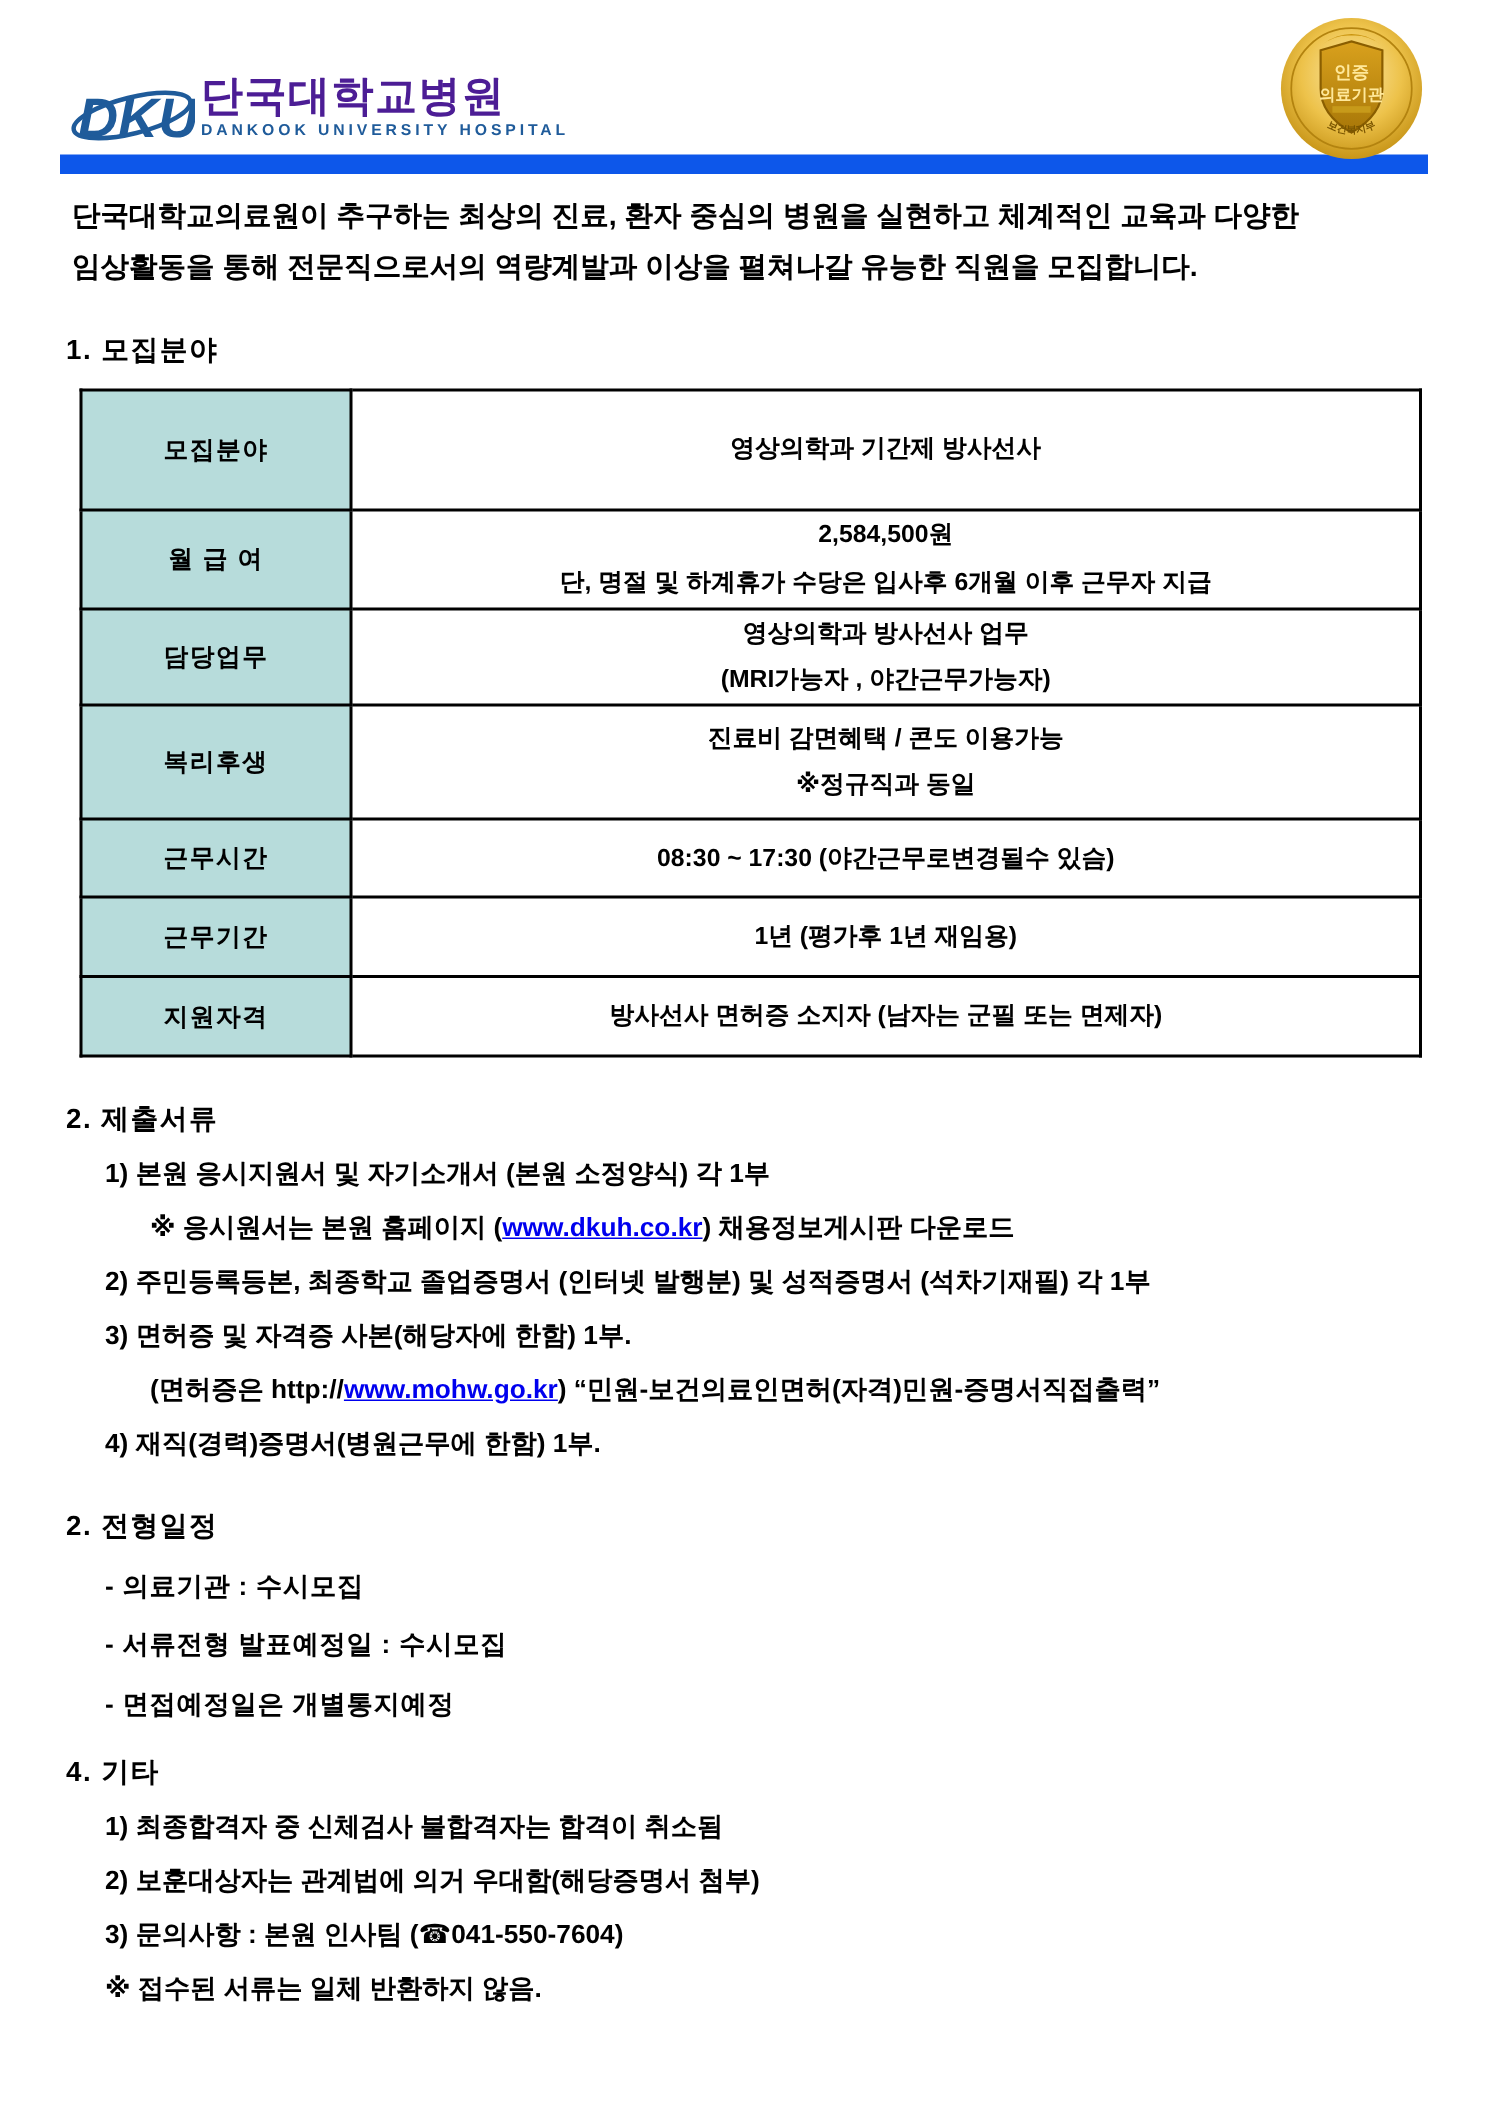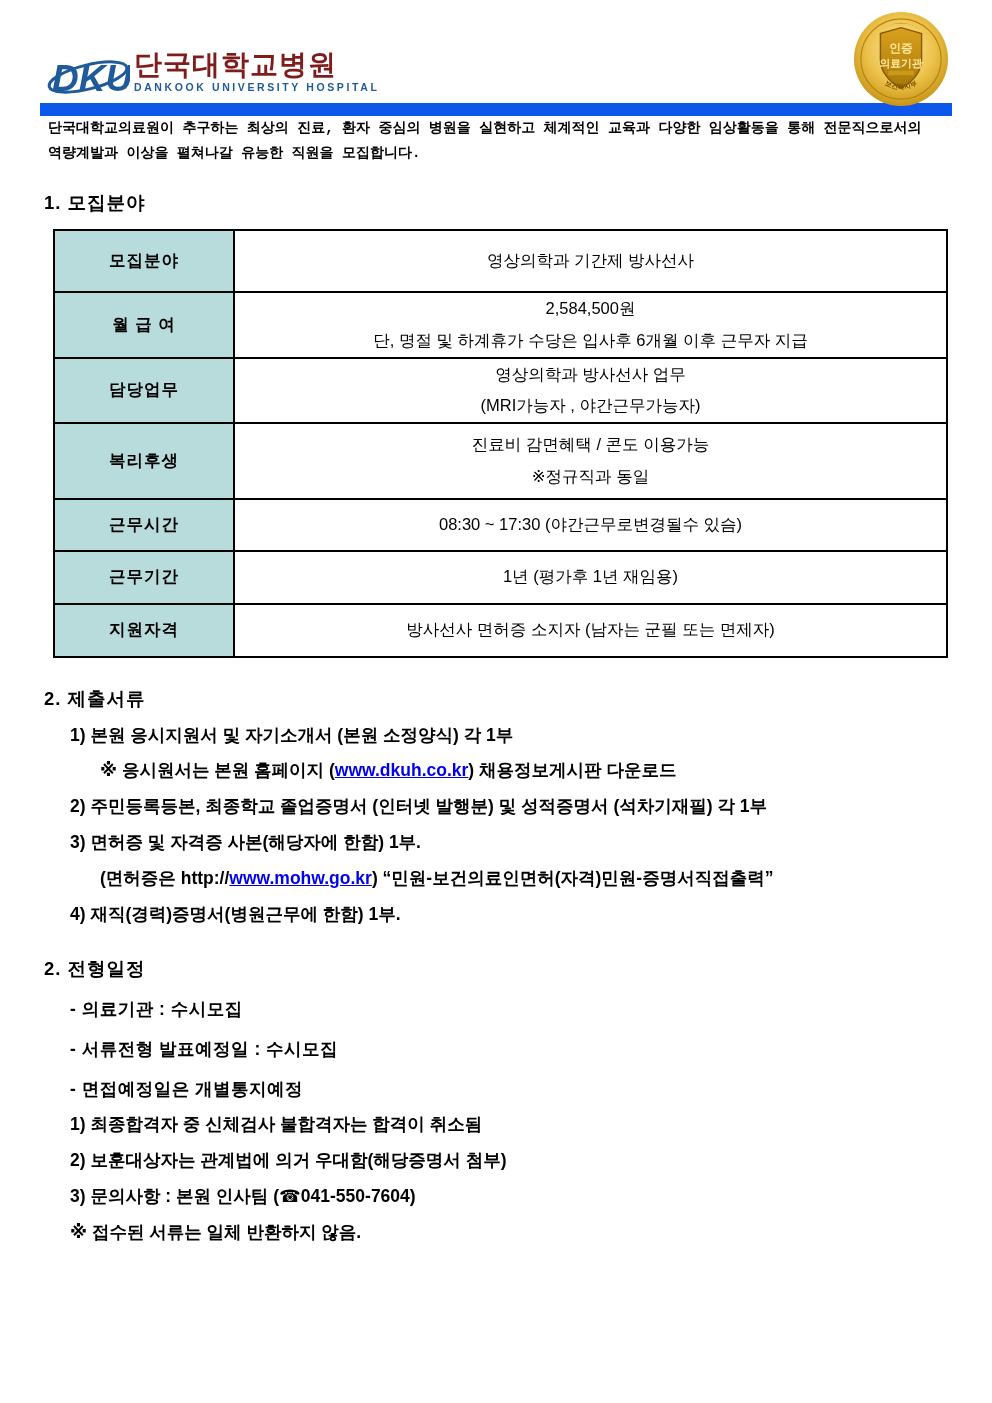--- a/index.html
+++ b/index.html
@@ -6,37 +6,37 @@
   .page {
     position:relative; width:992px; height:1403px; background:#ffffff;
     font-family:"Liberation Sans","DejaVu Sans",sans-serif;
     font-weight:bold; color:#000; overflow:hidden;
   }
   
   .top-header { position:relative; height:103px; }
   .logo { position:absolute; left:46px; top:50px; display:flex; align-items:flex-start; gap:4px; }
   .logo-mark { flex:0 0 auto; }
   .logo-text { display:flex; flex-direction:column; }
-  .logo-ko { font-size:28px; color:#7f1d1d; letter-spacing:1px; line-height:1.05;font-family:Liberation Serif, serif; }
+  .logo-ko { font-size:28px; color:#4c1d95; letter-spacing:1px; line-height:1.05;font-family:Liberation Serif, serif; }
   .logo-en { font-size:10.5px; color:#1f5b9a; letter-spacing:2.6px; margin-top:2px; }
   .seal { position:absolute; right:42px; top:10px; width:98px; height:98px; }
   .bar { height:13px; background:#0d57ea; margin:0 40px; }
   
   .doc-title { margin:12px 48px 0; font-size:33px; letter-spacing:2px; line-height:1.2; }
-  .intro { margin:0 48px 0; width:902px; font-size:14px; line-height:1.78; word-break:keep-all;font-family:Liberation Mono, monospace; }
+  .intro { margin:12px 48px 0; width:902px; font-size:19px; line-height:1.78; word-break:keep-all; }
   
   .sec-heading { margin:24px 44px 0; font-size:18.5px; letter-spacing:1px; }
   .sec-heading.tight { margin-top:20px; }
   
   table.recruit { border-collapse:collapse; margin:14px 0 0 53px; width:895px; table-layout:fixed; }
   table.recruit th, table.recruit td { border:2px solid #000; padding:0 6px; }
   table.recruit th { width:166px; background:#b7dcdb; font-size:16.5px; letter-spacing:1px; font-weight:bold; }
-  table.recruit td { text-align:center; font-size:16.5px; font-weight:normal;margin-top:12px; }
+  table.recruit td { text-align:center; font-size:16.5px; font-weight:bold;margin-top:12px; }
   table.recruit td .cline { line-height:1.9; }
-  tr.h1x { height:62px; } tr.h2x { height:66px; } tr.h3x { height:63px; }
+  tr.h1x { height:80px; } tr.h2x { height:66px; } tr.h3x { height:63px; }
   tr.h4x { height:76px; } tr.h5x { height:52px; } tr.h6x { height:53px; } tr.h7x { height:53px; }
   
   .line { font-size:17.5px; line-height:1.25; margin-top:14px; word-break:keep-all; }
   .ind1 { margin-left:70px; }
   .ind2 { margin-left:100px; }
   .dash { margin-left:70px; letter-spacing:0.5px; }
   .link { color:#0000ee; text-decoration:underline; cursor:pointer; }
 </style>
 </head>
 <body>
@@ -149,18 +149,19 @@
   <div class="line ind2">
     <span>(면허증은 http://</span><a class="link">www.mohw.go.kr</a><span>) “민원-보건의료인면허(자격)민원-증명서직접출력”</span>
   </div>
   <div class="line ind1">4) 재직(경력)증명서(병원근무에 한함) 1부.</div>
 
   <div class="sec-heading" style="margin-top:30px">2. 전형일정</div>
   <div class="line dash" style="margin-top:18px">- 의료기관 : 수시모집</div>
   <div class="line dash" style="margin-top:18px">- 서류전형 발표예정일 : 수시모집</div>
   <div class="line dash" style="margin-top:18px">- 면접예정일은 개별통지예정</div>
 
+  <div class="sec-heading tight">4. 기타</div>
   <div class="line ind1">1) 최종합격자 중 신체검사 불합격자는 합격이 취소됨</div>
   <div class="line ind1">2) 보훈대상자는 관계법에 의거 우대함(해당증명서 첨부)</div>
   <div class="line ind1">3) 문의사항 : 본원 인사팀 (☎041-550-7604)</div>
   <div class="line ind1">※ 접수된 서류는 일체 반환하지 않음.</div>
 
 </div>
 
 </body></html>

